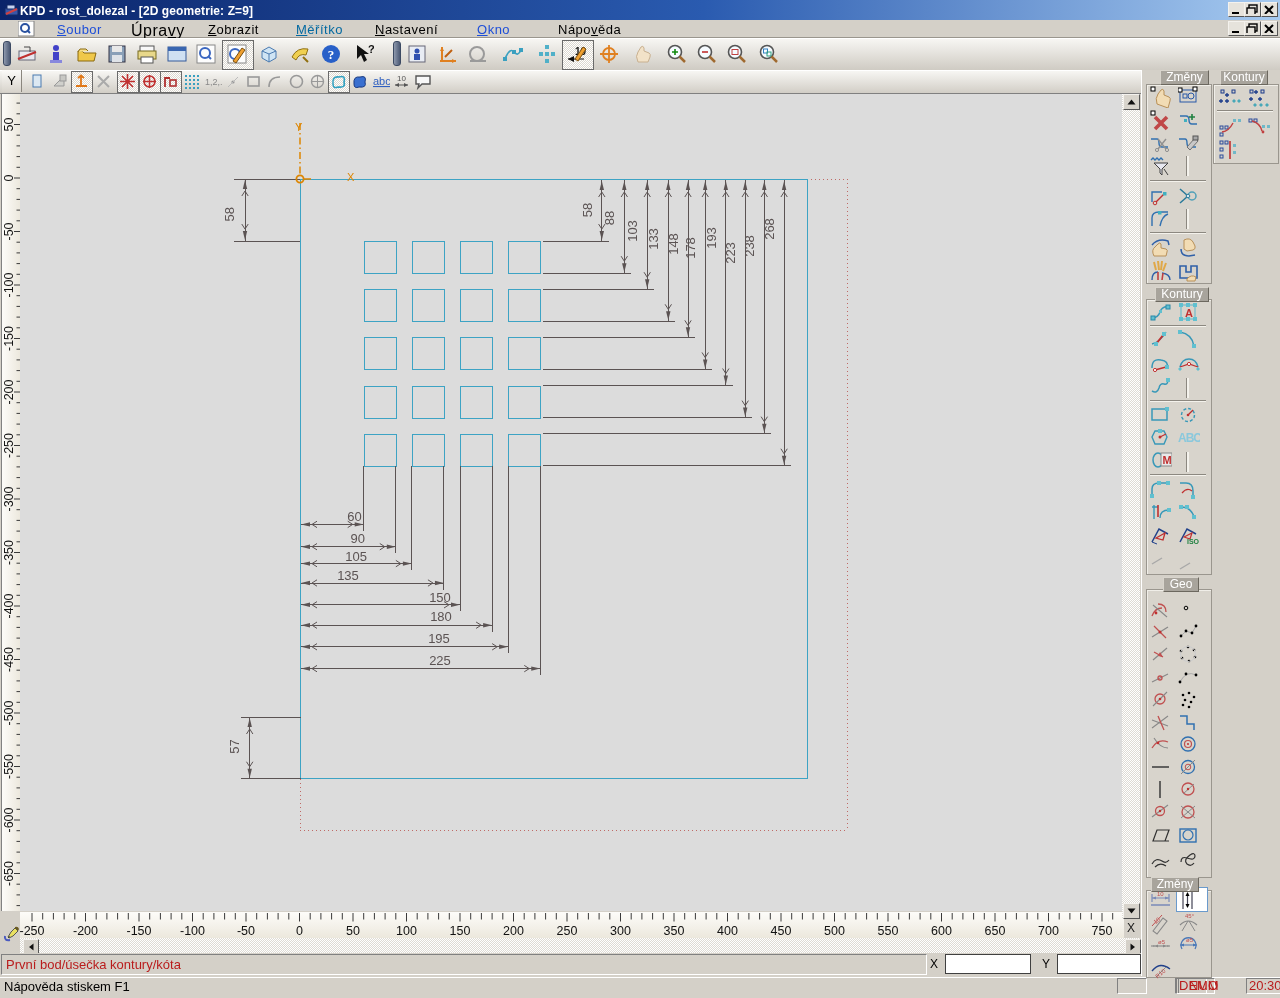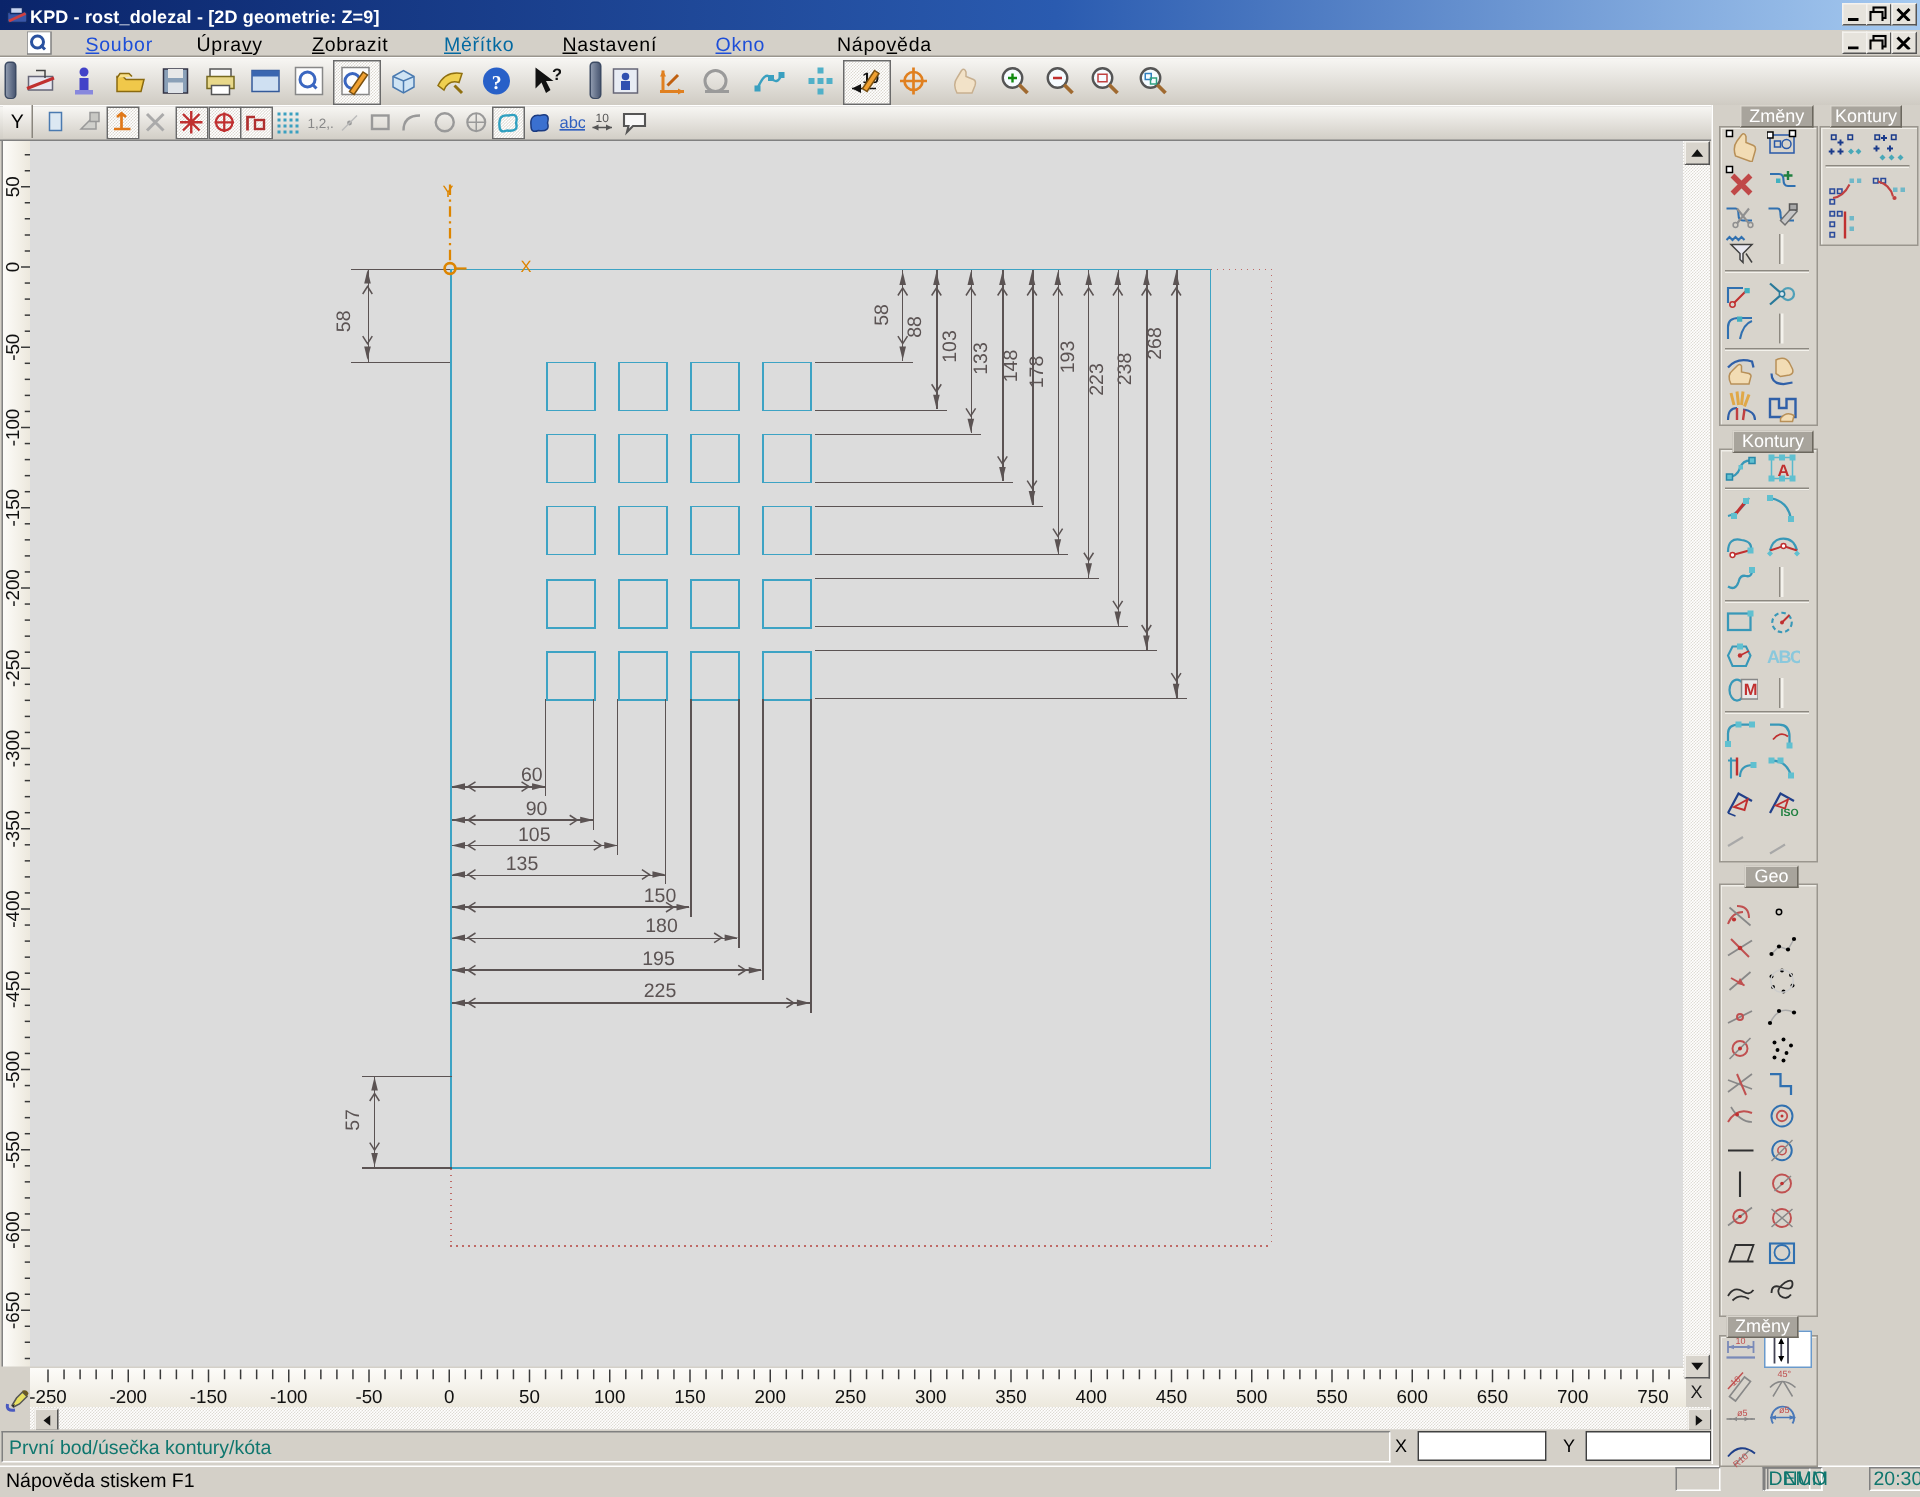--- a/index.html
+++ b/index.html
@@ -1,20 +1,20 @@
 <!DOCTYPE html>
 <html><head><meta charset="utf-8"><style>
 html,body{margin:0;padding:0}
 body{width:1280px;height:998px;overflow:hidden;font-family:"Liberation Sans",sans-serif;background:#d4d0c8;position:relative}
 .abs{position:absolute}
 .btn3{background:#d4d0c8;border-top:1px solid #f4f2ee;border-left:1px solid #f4f2ee;border-right:1px solid #555;border-bottom:1px solid #555}
 .checked{background:#fff;background-image:linear-gradient(45deg,#dcd8d0 25%,transparent 25%,transparent 75%,#dcd8d0 75%),linear-gradient(45deg,#dcd8d0 25%,transparent 25%,transparent 75%,#dcd8d0 75%);background-size:2px 2px;background-position:0 0,1px 1px;border:1px solid #6a6a6a}
 .pal{position:absolute;background:#d8d4cc;border:1px solid #9a968e;box-shadow:inset 1px 1px 0 #f0eee8}
 .ptitle{position:absolute;background:#a8a49c;color:#fff;font-size:12px;text-align:center;border-top:1px solid #d8d4cc;border-left:1px solid #d8d4cc;border-right:1px solid #6c685f;border-bottom:1px solid #6c685f;line-height:13px;z-index:3}
-.cell{position:absolute;border:1px solid;border-color:#808080 #fff #fff #808080;font-size:13px;color:#0f766e;padding-left:4px;line-height:15px}
+.cell{position:absolute;border:1px solid;border-color:#808080 #fff #fff #808080;font-size:13px;color:#b91c1c;padding-left:4px;line-height:15px}
 .track{background:#fff;background-image:linear-gradient(45deg,#dedbd4 25%,transparent 25%,transparent 75%,#dedbd4 75%),linear-gradient(45deg,#dedbd4 25%,transparent 25%,transparent 75%,#dedbd4 75%);background-size:2px 2px;background-position:0 0,1px 1px}
 svg{display:block}
 </style></head><body>
 <div class="abs" style="left:0;top:0;width:1280px;height:20px;background:linear-gradient(90deg,#0a246a,#2a5bb0 55%,#a6caf0)"></div>
 <svg style="position:absolute;left:4px;top:2px" width="16" height="16" viewBox="0 0 16 16">
     <rect x="1" y="6" width="13" height="7" rx="1" fill="#3a57a8" stroke="#122a66"></rect>
     <rect x="3" y="3" width="8" height="4" fill="#c8d4f0" stroke="#122a66"></rect>
     <path d="M2,12 L13,7" stroke="#d04040" stroke-width="2"></path>
   </svg>
 <div class="abs" style="left:20px;top:4px;color:#fff;font-size:12px;font-weight:bold;letter-spacing:.1px">KPD - rost_dolezal - [2D geometrie: Z=9]</div>
@@ -34,21 +34,21 @@
       <path d="M3,3 L11,11 M11,3 L3,11" stroke="#000" stroke-width="2"></path>
     </svg>
   </div>
 <div class="abs" style="left:0;top:20px;width:1280px;height:18px;background:#d4d0c8;border-bottom:1px solid #9a968e;box-sizing:border-box"></div>
 <svg style="position:absolute;left:18px;top:21px" width="17" height="16" viewBox="0 0 17 16">
     <rect x="0" y="0" width="16" height="15" fill="#fff" stroke="#808080"></rect>
     <circle cx="7" cy="7" r="4" fill="none" stroke="#2a52a0" stroke-width="2"></circle>
     <path d="M9,9 L12,12" stroke="#2a52a0" stroke-width="2"></path>
   </svg>
 <div class="abs" style="left:57px;top:22px;font-size:13px;color:#1d4ed8;letter-spacing:.5px"><u>S</u>oubor</div>
-<div class="abs" style="left:131px;top:22px;font-size:13px;color:#000;letter-spacing:.5px">Úpra<u>v</u>y</div>
+<div class="abs" style="left:131px;top:22px;font-size:16px;color:#000;letter-spacing:.5px">Úpra<u>v</u>y</div>
 <div class="abs" style="left:208px;top:22px;font-size:13px;color:#000;letter-spacing:.5px"><u>Z</u>obrazit</div>
 <div class="abs" style="left:296px;top:22px;font-size:13px;color:#0369a1;letter-spacing:.5px"><u>M</u>ěřítko</div>
 <div class="abs" style="left:375px;top:22px;font-size:13px;color:#000;letter-spacing:.5px"><u>N</u>astavení</div>
 <div class="abs" style="left:477px;top:22px;font-size:13px;color:#1d4ed8;letter-spacing:.5px"><u>O</u>kno</div>
 <div class="abs" style="left:558px;top:22px;font-size:13px;color:#000;letter-spacing:.5px">Nápo<u>v</u>ěda</div>
 <div class="abs btn3" style="left:1228px;top:21px;width:15px;height:13px;background:#e6e3dc">
     <svg style="position:absolute;left:0px;top:0px" width="13" height="11" viewBox="0 0 13 11">
       <rect x="3" y="9" width="7" height="2" fill="#000"></rect>
     </svg>
   </div>

